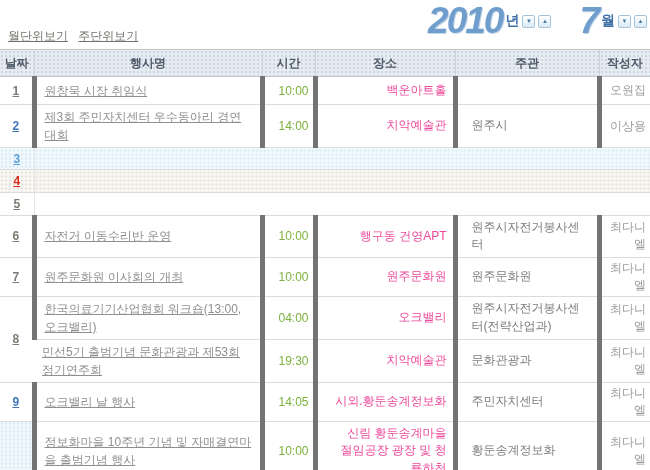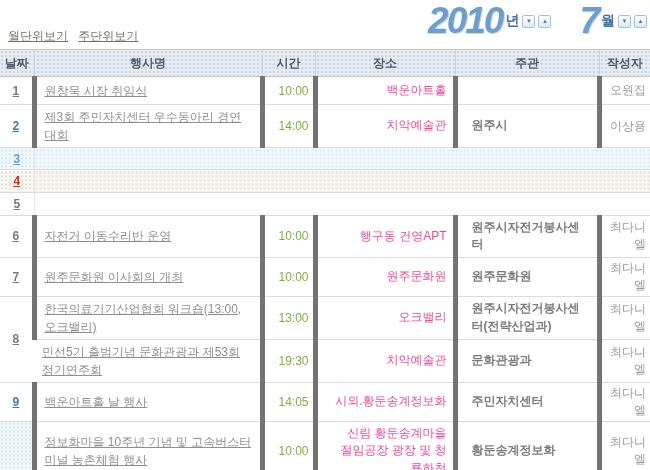--- a/index.html
+++ b/index.html
@@ -74,21 +74,21 @@
   td.date{text-align:center;}
   td.date a{font-weight:bold;text-decoration:underline;cursor:pointer;}
   .dc-weekday{color:#7b7b74;}
   .dc-friday{color:#4277b8;}
   .dc-saturday{color:#5ba0d6;}
   .dc-sunday{color:#da291c;}
   td.name{padding:3px 8px;line-height:1.5;}
   td.name a{color:#8f8f8f;text-decoration:underline;cursor:pointer;}
   td.time{color:#7cb13e;text-align:right;}
   td.place{color:#ec4899;padding:3px 6px 3px 16px;line-height:1.45;text-align:right;}
-  td.org{color:#7b7b7b;padding:3px 6px 3px 14px;line-height:1.45;font-weight:bold;}
+  td.org{color:#7b7b7b;padding:3px 6px 3px 14px;line-height:1.45;}
   td.author{color:#9a9a9a;text-align:right;}
   td.emptycell{border-left:1px solid #e6e6e6;}
 </style>
 </head>
 <body>
 
 <div class="app">
 
   <div class="topbar">
     <div class="view-links">
@@ -167,43 +167,43 @@
           <td class="date"><a class="dc-weekday">7</a></td>
           <td class="name"><a>원주문화원 이사회의 개최</a></td>
           <td class="time">10:00</td>
           <td class="place">원주문화원</td>
           <td class="org">원주문화원</td>
           <td class="author">최다니엘</td>
         </tr>
         <tr style="height: 36px;">
           <td class="date" rowspan="2"><a class="dc-weekday">8</a></td>
           <td class="name"><a>한국의료기기산업협회 워크숍(13:00, 오크밸리)</a></td>
-          <td class="time">13:00</td>
+          <td class="time">04:00</td>
           <td class="place">오크밸리</td>
           <td class="org">원주시자전거봉사센터(전략산업과)</td>
           <td class="author">최다니엘</td>
         </tr>
         <tr style="height: 36px;">
           <td class="name"><a>민선5기 출범기념 문화관광과 제53회 정기연주회</a></td>
           <td class="time">19:30</td>
           <td class="place">치악예술관</td>
           <td class="org">문화관광과</td>
           <td class="author">최다니엘</td>
         </tr>
         <tr style="height: 27px;">
           <td class="date"><a class="dc-friday">9</a></td>
-          <td class="name"><a>백운아트홀 날 행사</a></td>
+          <td class="name"><a>오크밸리 날 행사</a></td>
           <td class="time">14:05</td>
           <td class="place">시외.황둔송계정보화</td>
           <td class="org">주민자치센터</td>
           <td class="author">최다니엘</td>
         </tr>
         <tr style="height: 36px;">
           <td class="date tex-sat" rowspan="3"></td>
-          <td class="name"><a>정보화마을 10주년 기념 및 고속버스터미널 농촌체험 행사</a></td>
+          <td class="name"><a>정보화마을 10주년 기념 및 자매결연마을 출범기념 행사</a></td>
           <td class="time">10:00</td>
           <td class="place">신림 황둔송계마을 절임공장 광장 및 청룡하천</td>
           <td class="org">황둔송계정보화</td>
           <td class="author">최다니엘</td>
         </tr>
       </tbody>
   </table>
 
 </div>
 

